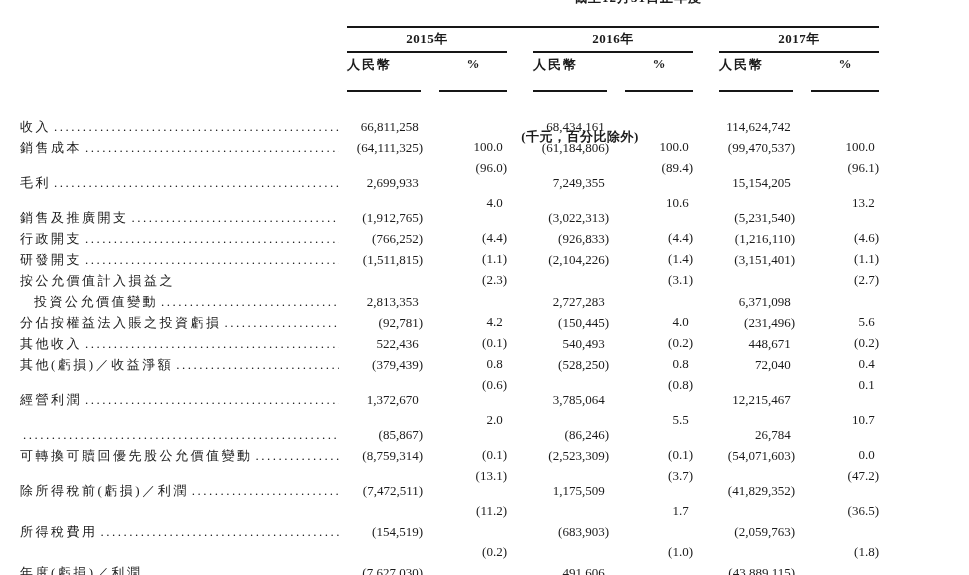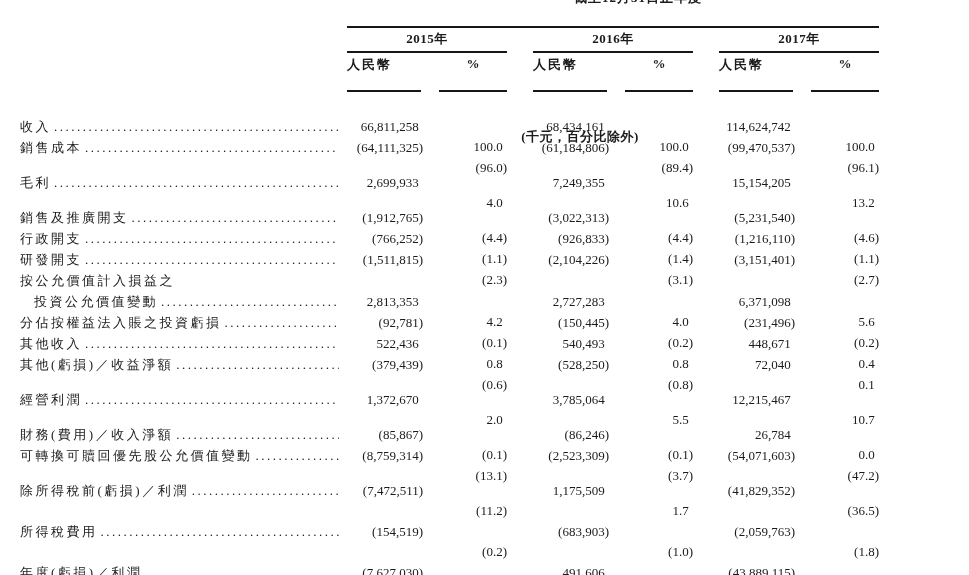--- a/index.html
+++ b/index.html
@@ -297,21 +297,20 @@
           <div class="c-rmb">3,785,064<span class="ph">)</span></div>
           <div class="c-pct">5.5<span class="ph">)</span></div>
         </div>
         <div class="c-group">
           <div class="c-rmb">12,215,467<span class="ph">)</span></div>
           <div class="c-pct">10.7<span class="ph">)</span></div>
         </div>
       </div>
       <div class="row gap-section">
         <div class="c-label">
-          <span class="lbl">財務(費用)／收入淨額</span>
           <span class="dots"></span>
         </div>
         <div class="c-group first">
           <div class="c-rmb">(85,867)</div>
           <div class="c-pct">(0.1)</div>
         </div>
         <div class="c-group">
           <div class="c-rmb">(86,246)</div>
           <div class="c-pct">(0.1)</div>
         </div>

